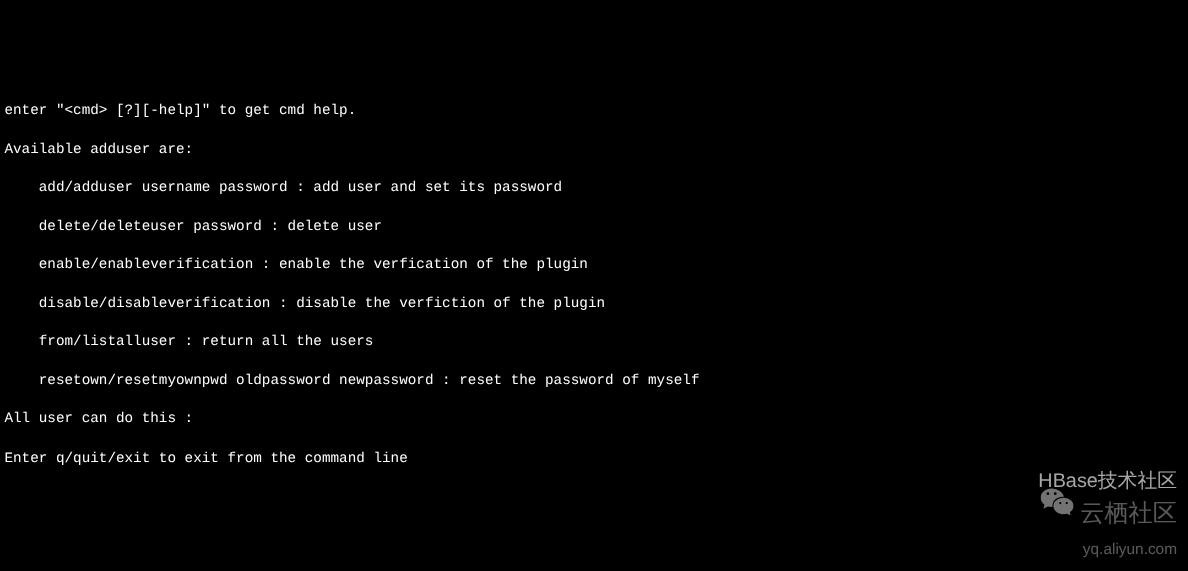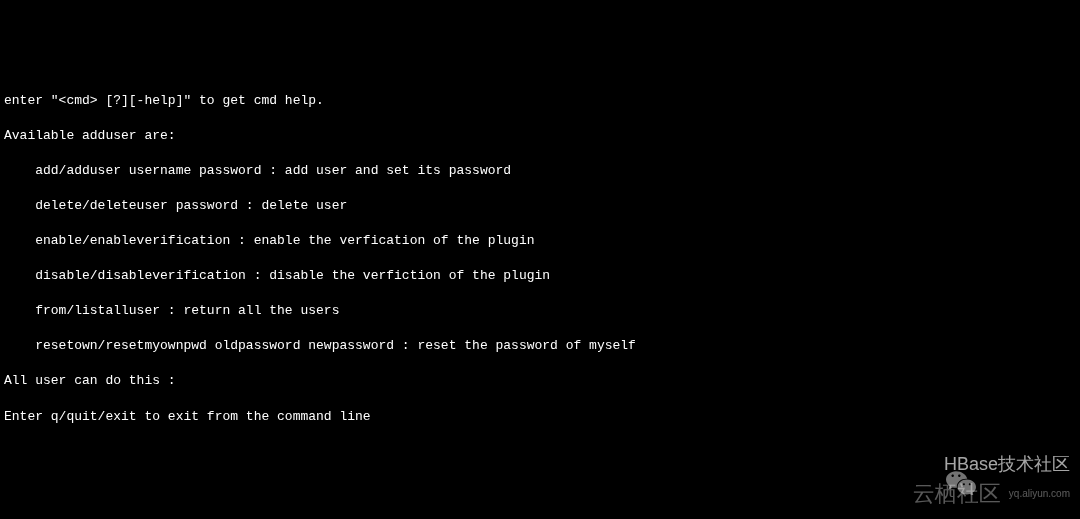--- a/index.html
+++ b/index.html
@@ -59,28 +59,29 @@
       font-weight: 500;
     }
     .yunqi-text {
       font-family: 'Microsoft YaHei', Arial, sans-serif;
       font-size: 22px;
       color: rgba(255,255,255,0.35);
       font-weight: 400;
     }
     .yunqi-url {
       font-family: Arial, sans-serif;
-      font-size: 10px;
+      font-size: 14px;
       color: rgba(255,255,255,0.35);
       font-weight: 300;
     }
     .yunqi-block {
       display: flex;
-      align-items: center;
+      align-items: flex-end;
       gap: 8px;
+      flex-direction: column;
     }
   </style>
 </head>
 <body>
 
 
 
 <div class="terminal">
 <span class="line">enter "&lt;cmd&gt; [?][-help]" to get cmd help.</span>
 <span class="line">Available adduser are:</span>

